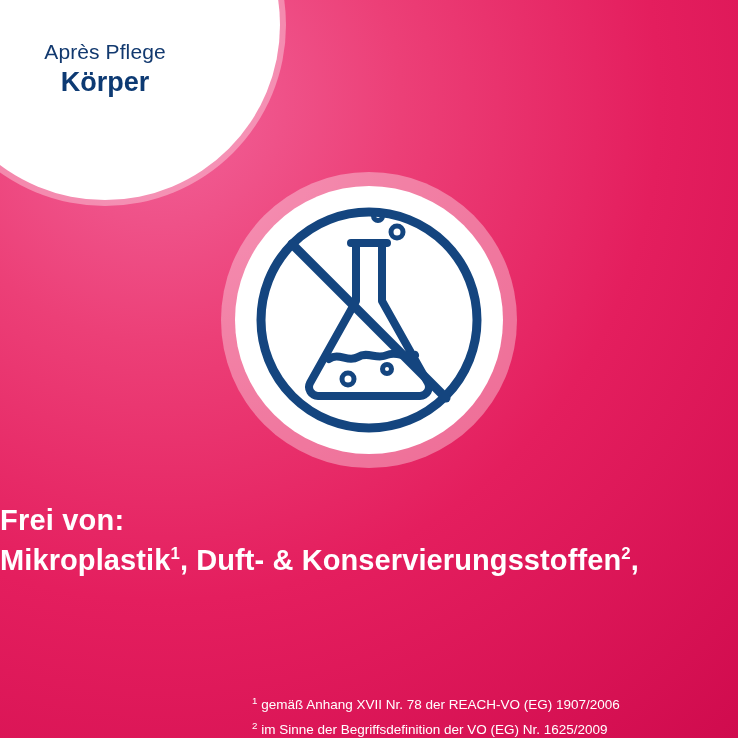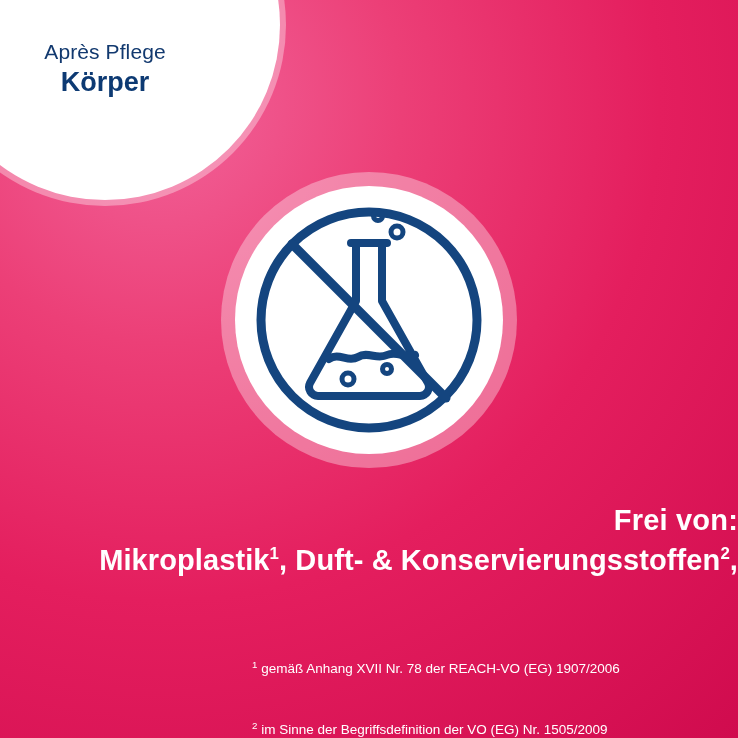--- a/index.html
+++ b/index.html
@@ -81,21 +81,21 @@
     background: #ffffff;
   }
   .emblem-disc svg { display: block; }
 
   
   .claim {
     position: absolute;
     left: 0;
     right: 0;
     top: 500px;
-    text-align: right;
+    text-align: left;
     color: #ffffff;
   }
   .claim-head {
     font-size: 29px;
     font-weight: bold;
     line-height: 40px;
     letter-spacing: 0.2px;
   }
   .claim-l1, .claim-l2 {
     font-size: 29px;
@@ -119,21 +119,21 @@
     text-align: left;
     color: #ffffff;
     font-size: 13.5px;
     line-height: 25px;
   }
   .footnotes sup {
     font-size: 0.72em;
     vertical-align: super;
     line-height: 0;
   }
-  .fn-row { white-space: nowrap; margin-top: 36px; }
+  .fn-row { white-space: nowrap; }
   .fn-row.clipped { overflow: hidden; }
 </style>
 </head>
 <body>
 
 <div class="panel">
 
   <div class="badge-circle">
     <div class="badge-text">
       <div class="badge-line1">Après Pflege</div>
@@ -170,17 +170,17 @@
     <div class="claim-l1">
       <span>Mikroplastik</span><sup>1</sup><span>, Duft- &amp; Konservierungsstoffen</span><sup>2</sup><span>,</span>
     </div>
   </div>
 
   <div class="footnotes">
     <div class="fn-row">
       <sup>1</sup><span> gemäß Anhang XVII Nr. 78 der REACH-VO (EG) 1907/2006</span>
     </div>
     <div class="fn-row clipped">
-      <sup>2</sup><span> im Sinne der Begriffsdefinition der VO (EG) Nr. 1505/2009</span>
+      <sup>2</sup><span> im Sinne der Begriffsdefinition der VO (EG) Nr. 1625/2009</span>
     </div>
   </div>
 
 </div>
 
 </body></html>

